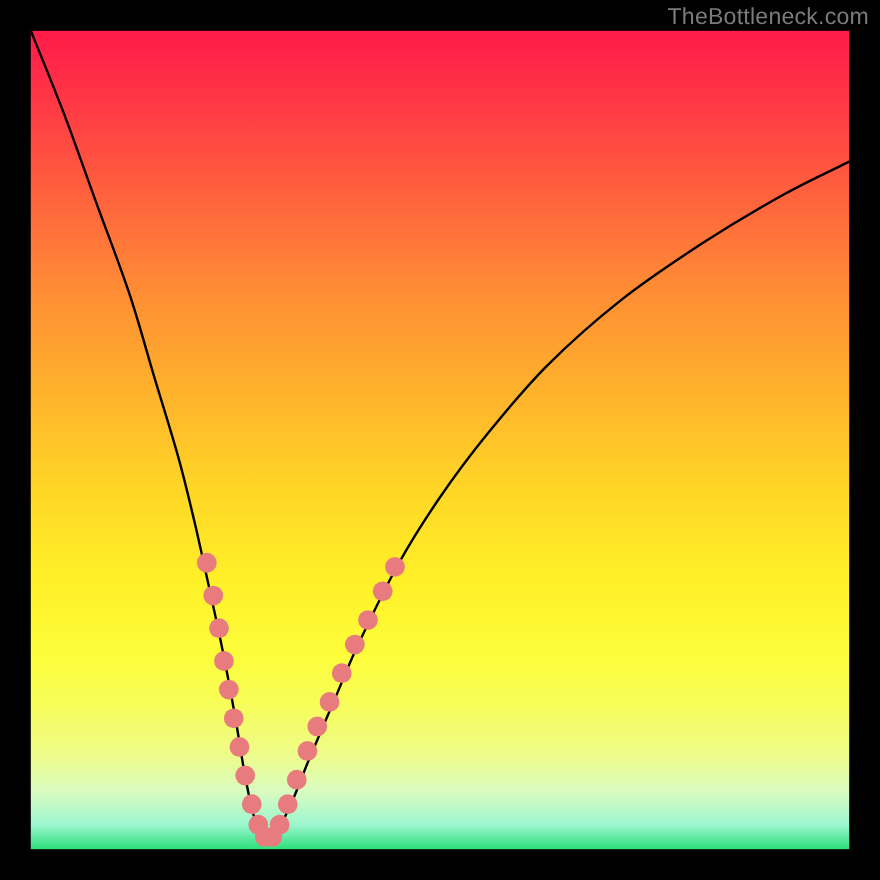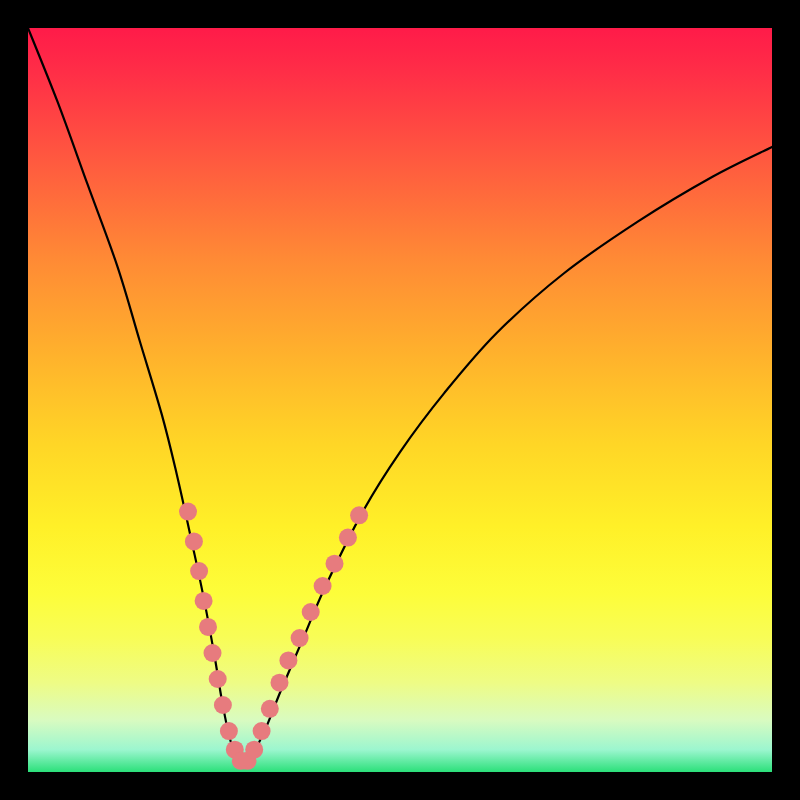--- a/index.html
+++ b/index.html
@@ -86,13 +86,14 @@
           <circle cx="260.4" cy="632.4" r="9" fill="#e77b7e"></circle>
           <circle cx="271.6" cy="610.1" r="9" fill="#e77b7e"></circle>
           <circle cx="282.7" cy="584.0" r="9" fill="#e77b7e"></circle>
           <circle cx="294.6" cy="558.0" r="9" fill="#e77b7e"></circle>
           <circle cx="306.5" cy="535.7" r="9" fill="#e77b7e"></circle>
           <circle cx="319.9" cy="509.6" r="9" fill="#e77b7e"></circle>
           <circle cx="331.1" cy="487.3" r="9" fill="#e77b7e"></circle>
         </g>
     </svg>
   </div>
+  <div class="watermark">TheBottleneck.com</div>
 </div>
 
 </body></html>

